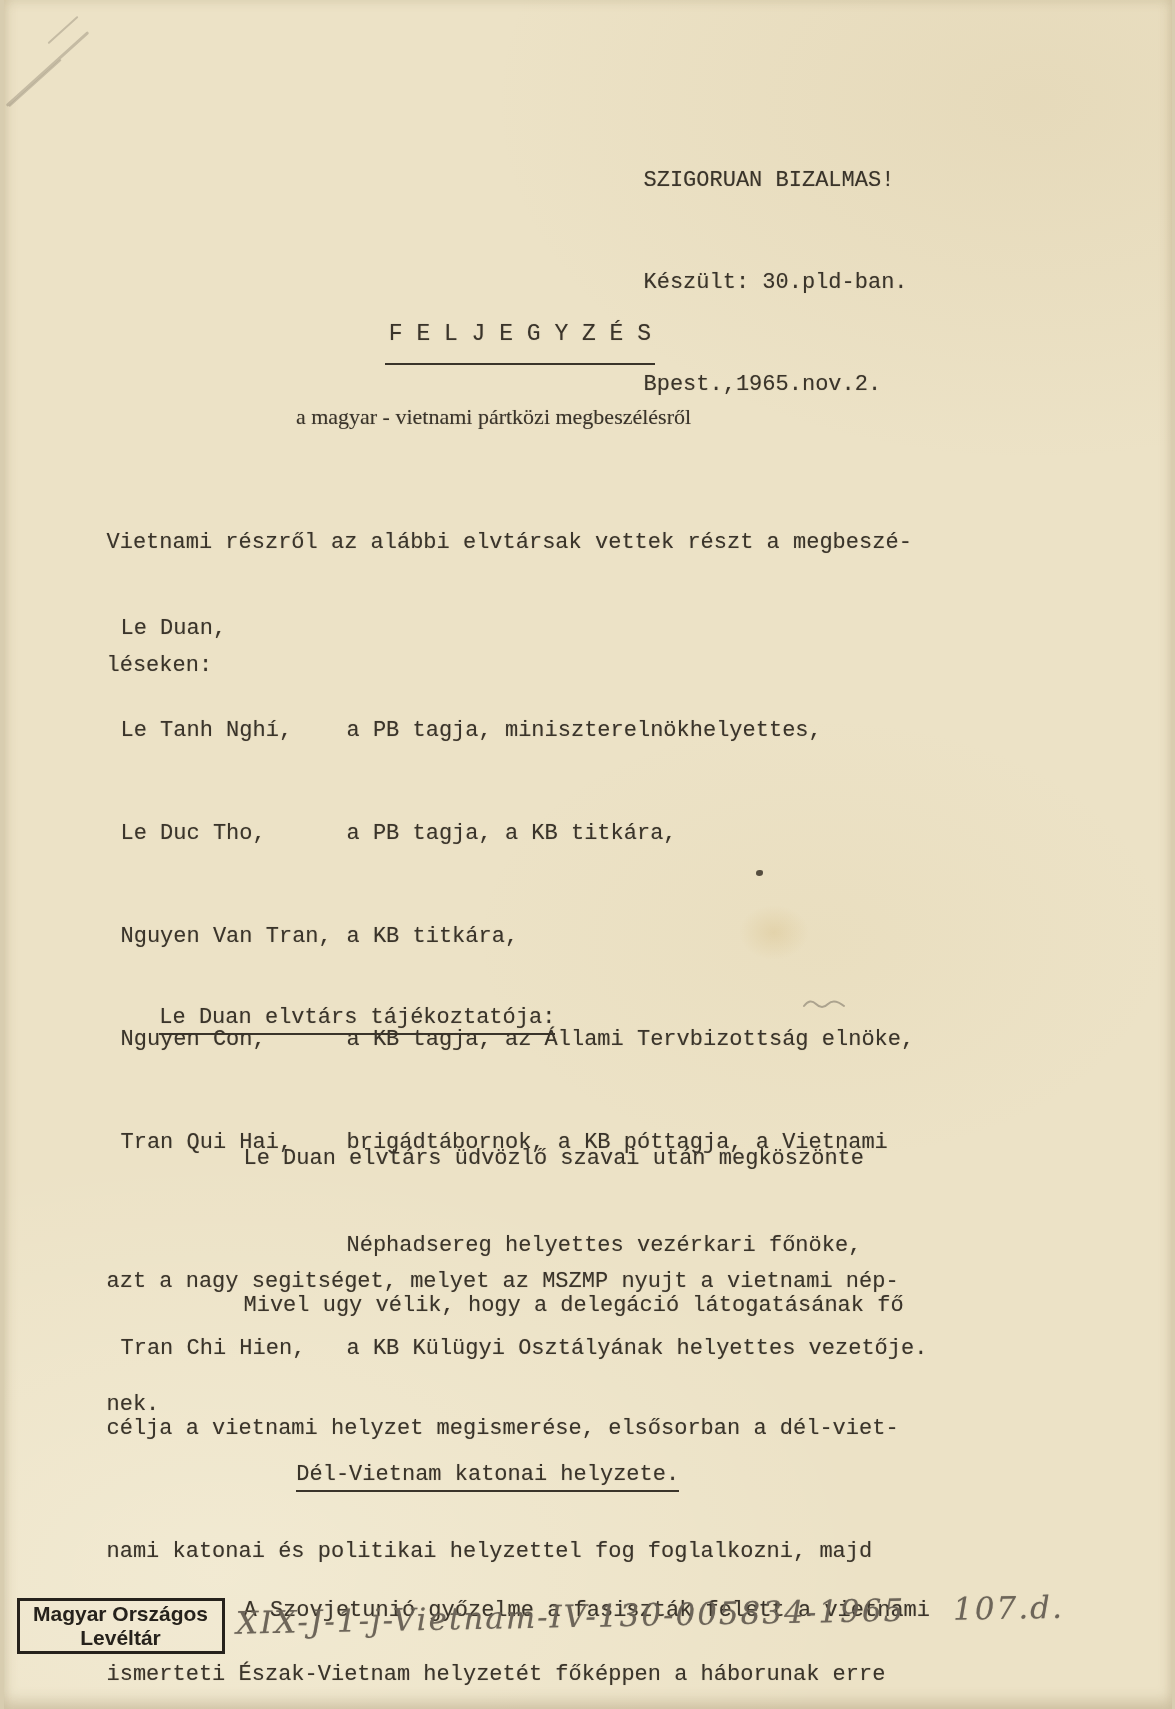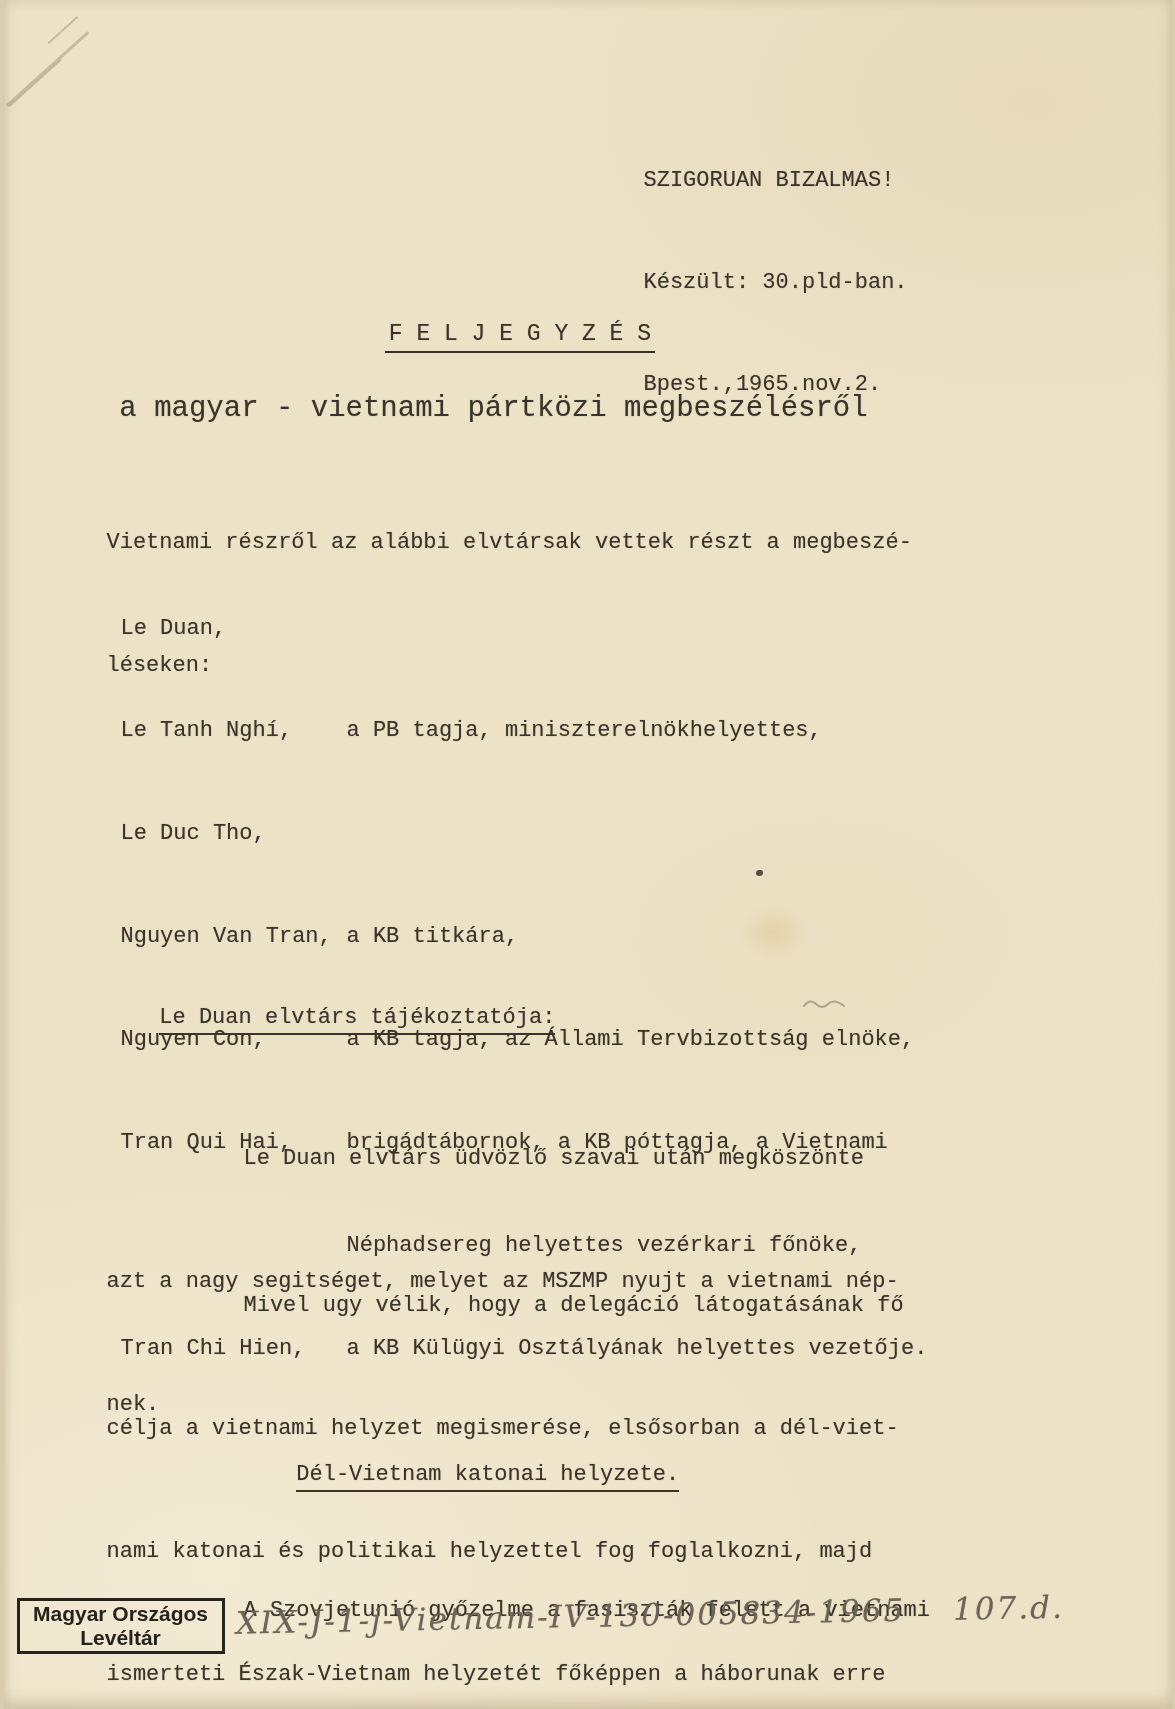--- a/index.html
+++ b/index.html
@@ -20,22 +20,22 @@
     font-size:22px;
     color:#3a342a;
     text-shadow:0 0 1px rgba(58,52,42,0.35);
     white-space:pre;
   }
   .abs{position:absolute;}
   
   .hdr{left:640px;top:96px;line-height:34px;}
   
   .title-wrap{left:0;top:296px;width:980px;text-align:center;}
-  .title-main{display:inline-block;border-bottom:2px solid #3a342a;padding:0 4px 4px 4px;font-size:23px;}
-  .title-sub{margin-top:14px;font-size:29px;}
+  .title-main{display:inline-block;border-bottom:2px solid #3a342a;padding:0 4px 16px 4px;font-size:23px;}
+  .title-sub{margin-top:14px;font-size:22px;font-family:Liberation Serif, serif;}
   
   .intro{left:103px;top:440px;line-height:41px;}
   
   .plist{left:117px;top:543px;line-height:34.3px;}
   .prow{display:grid;grid-template-columns:226px auto;}
   
   .heading span{border-bottom:2px solid #3a342a;padding-bottom:3px;}
   .h1{left:103px;top:980px;}
   .h2{left:240px;top:1437px;}
   
@@ -104,20 +104,21 @@
   <div class="abs mono plist">
     <div class="prow">
       <span>Le Duan,</span>
     </div>
     <div class="prow">
       <span>Le Tanh Nghí,</span>
       <span>a PB tagja, miniszterelnökhelyettes,</span>
     </div>
     <div class="prow">
       <span>Le Duc Tho,</span>
+      <span>a PB tagja, a KB titkára,</span>
     </div>
     <div class="prow">
       <span>Nguyen Van Tran,</span>
       <span>a KB titkára,</span>
     </div>
     <div class="prow">
       <span>Nguyen Con,</span>
       <span>a KB tagja, az Állami Tervbizottság elnöke,</span>
     </div>
     <div class="prow">

